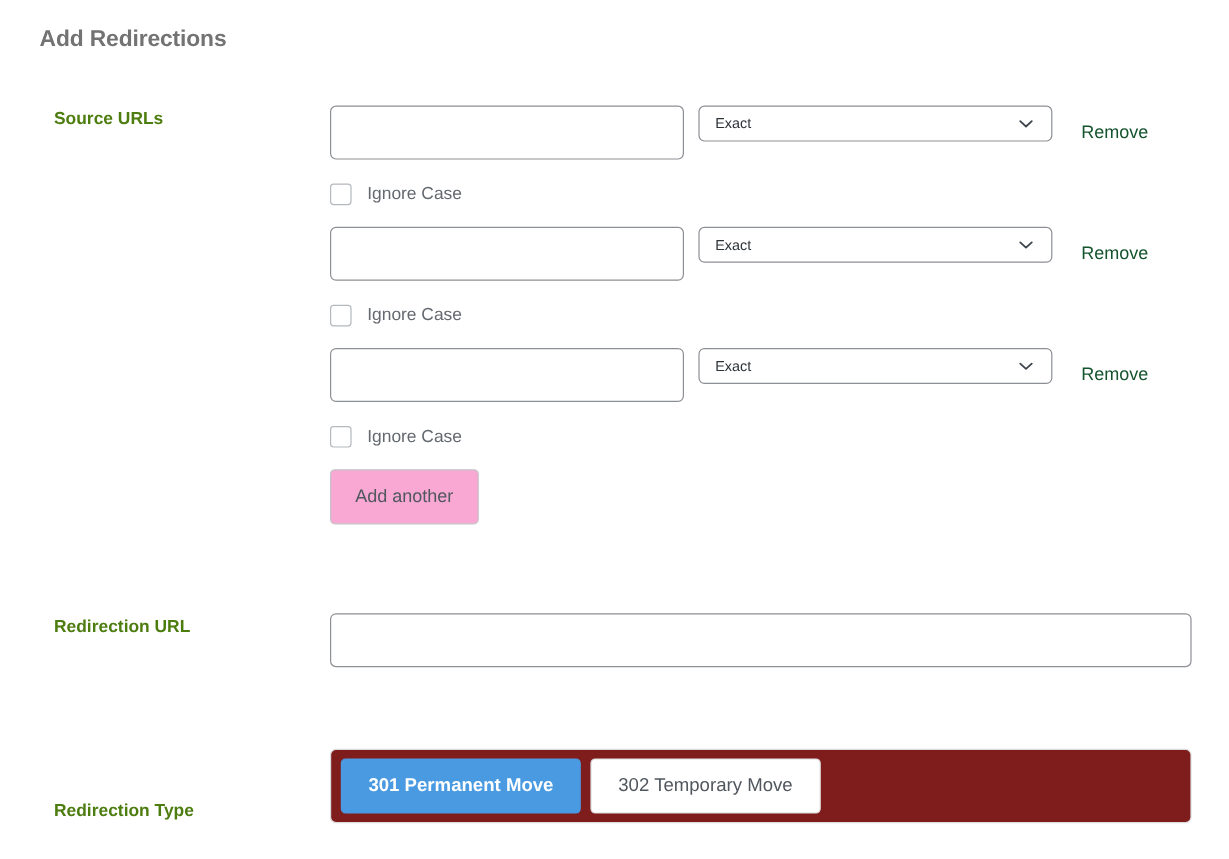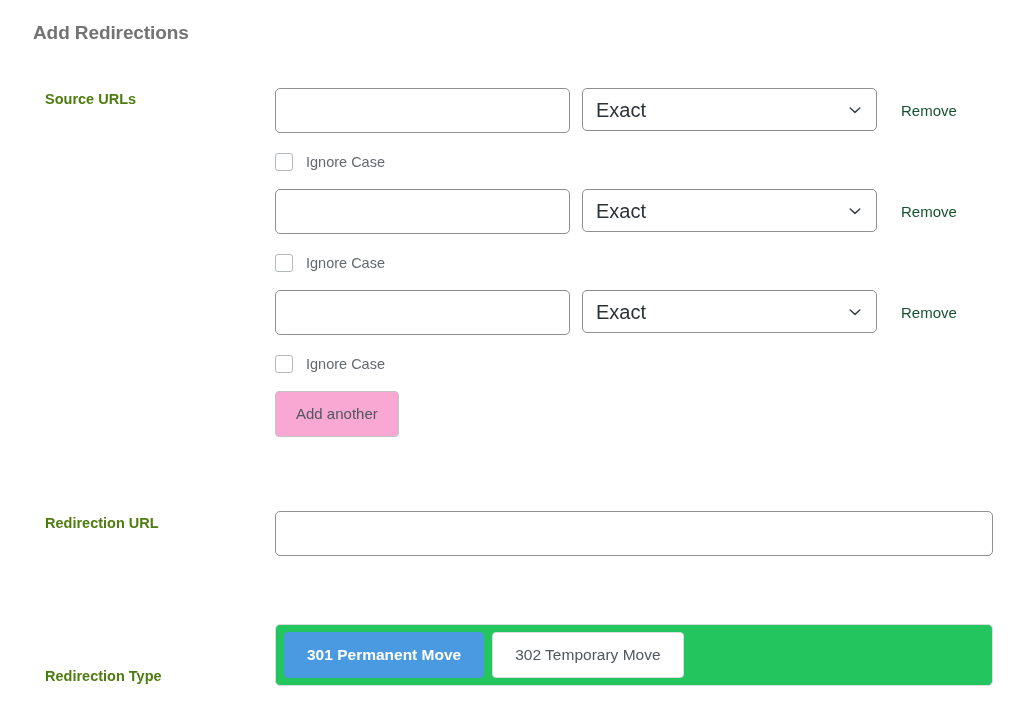--- a/index.html
+++ b/index.html
@@ -74,28 +74,28 @@
   
   .select-wrap {
     position: relative;
     width: 295px;
     height: 45px;
     box-sizing: border-box;
   }
   .select-box {
     box-sizing: border-box;
     width: 295px;
-    height: 43px;
+    height: 30px;
     border: 1px solid #8c8f94;
     border-radius: 5px;
     background: #fff;
     display: flex;
     align-items: center;
     padding: 0 13px;
-    font-size: 20px;
+    font-size: 12px;
     color: #2c3338;
     cursor: pointer;
   }
   .select-value {
     flex: 1 1 auto;
     line-height: 20px;
   }
   .chevron {
     flex: 0 0 auto;
     width: 16px;
@@ -171,21 +171,21 @@
 
   
   .btn-group {
     position: absolute;
     left: 275px;
     box-sizing: border-box;
     width: 718px;
     height: 62px;
     border: 1px solid #dcdcde;
     border-radius: 5px;
-    background: #22c55e;
+    background: #7f1d1d;
     display: flex;
     align-items: center;
     padding: 21px 8px;
     gap: 8px;
   }
   .btn-opt {
     box-sizing: border-box;
     height: 46px;
     padding: 0 22px;
     border: 1px solid #dcdcde;

